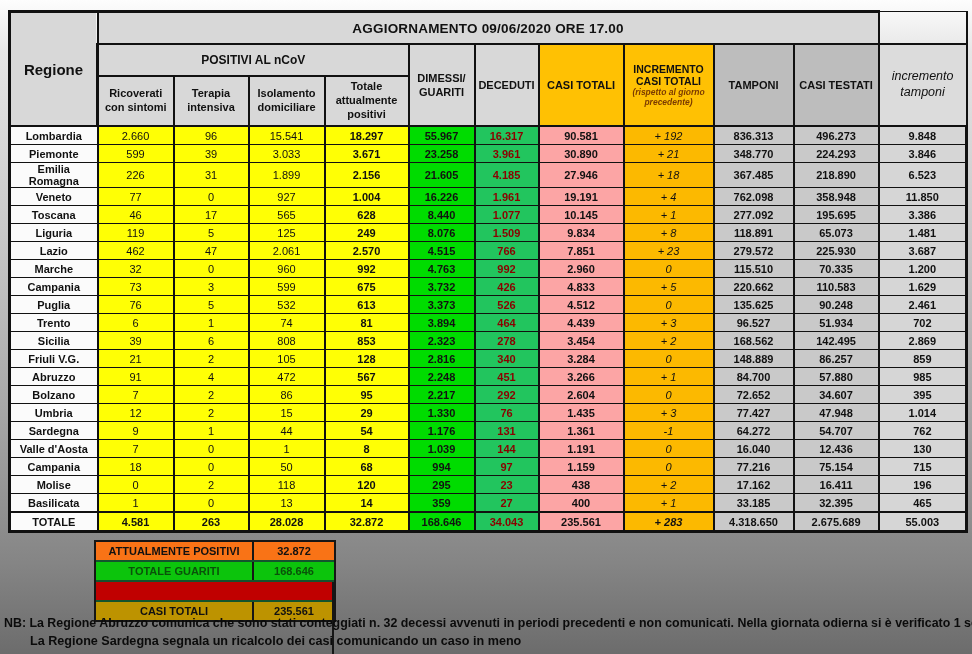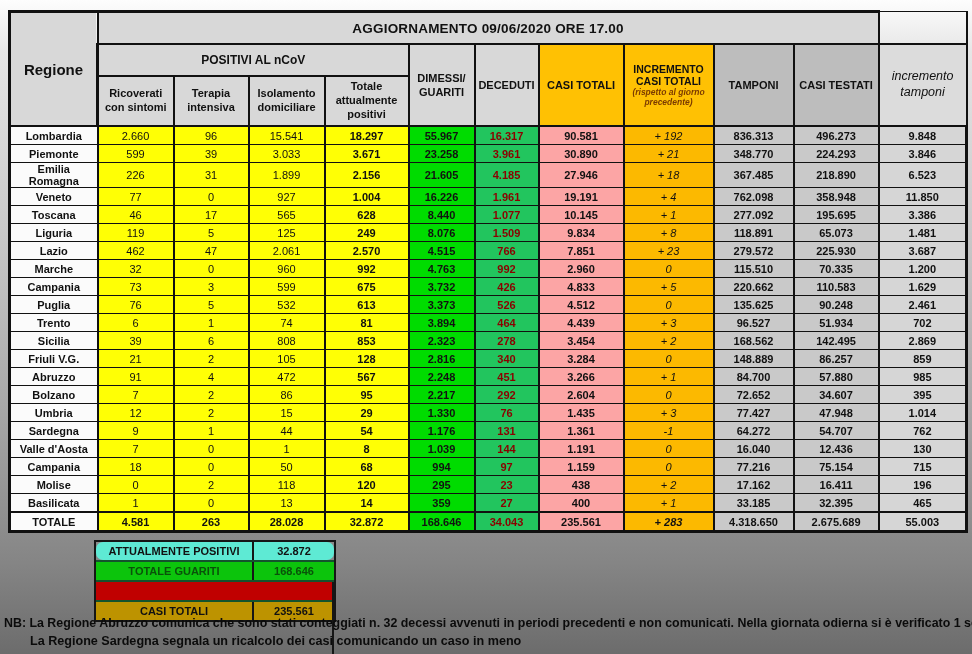--- a/index.html
+++ b/index.html
@@ -57,21 +57,21 @@
     position:absolute;left:94px;top:540px;width:238px;
     border:2px solid #161616;
   }
   .legend-row{display:flex;height:18px;border-top:2px solid #14532d;}
   .legend-row:first-child{border-top:none;}
   .legend-label{flex:0 0 156px;border-right:2px solid #161616;
     display:flex;align-items:center;justify-content:center;
     font-size:11px;font-weight:700;}
   .legend-value{flex:1;display:flex;align-items:center;justify-content:center;
     font-size:11px;font-weight:700;}
-  .lr0{background:#5eead4;color:#111;border-radius:7px;}
+  .lr0{background:#f97316;color:#111;}
   .lr1{background:#0cc40c;color:#0a520a;}
   .lr2{background:#c00000;color:#5eead4;flex-direction:column;}
   .lr3{background:#bd9300;color:#111;}
 
   .notes{position:absolute;left:4px;top:616px;width:966px;color:#0b0b0b;}
   .note-line1{font-size:12.4px;font-weight:700;white-space:nowrap;}
   .note-line2{font-size:12.6px;font-weight:700;margin-top:4px;margin-left:26px;}
 </style>
 </head>
 <body>

